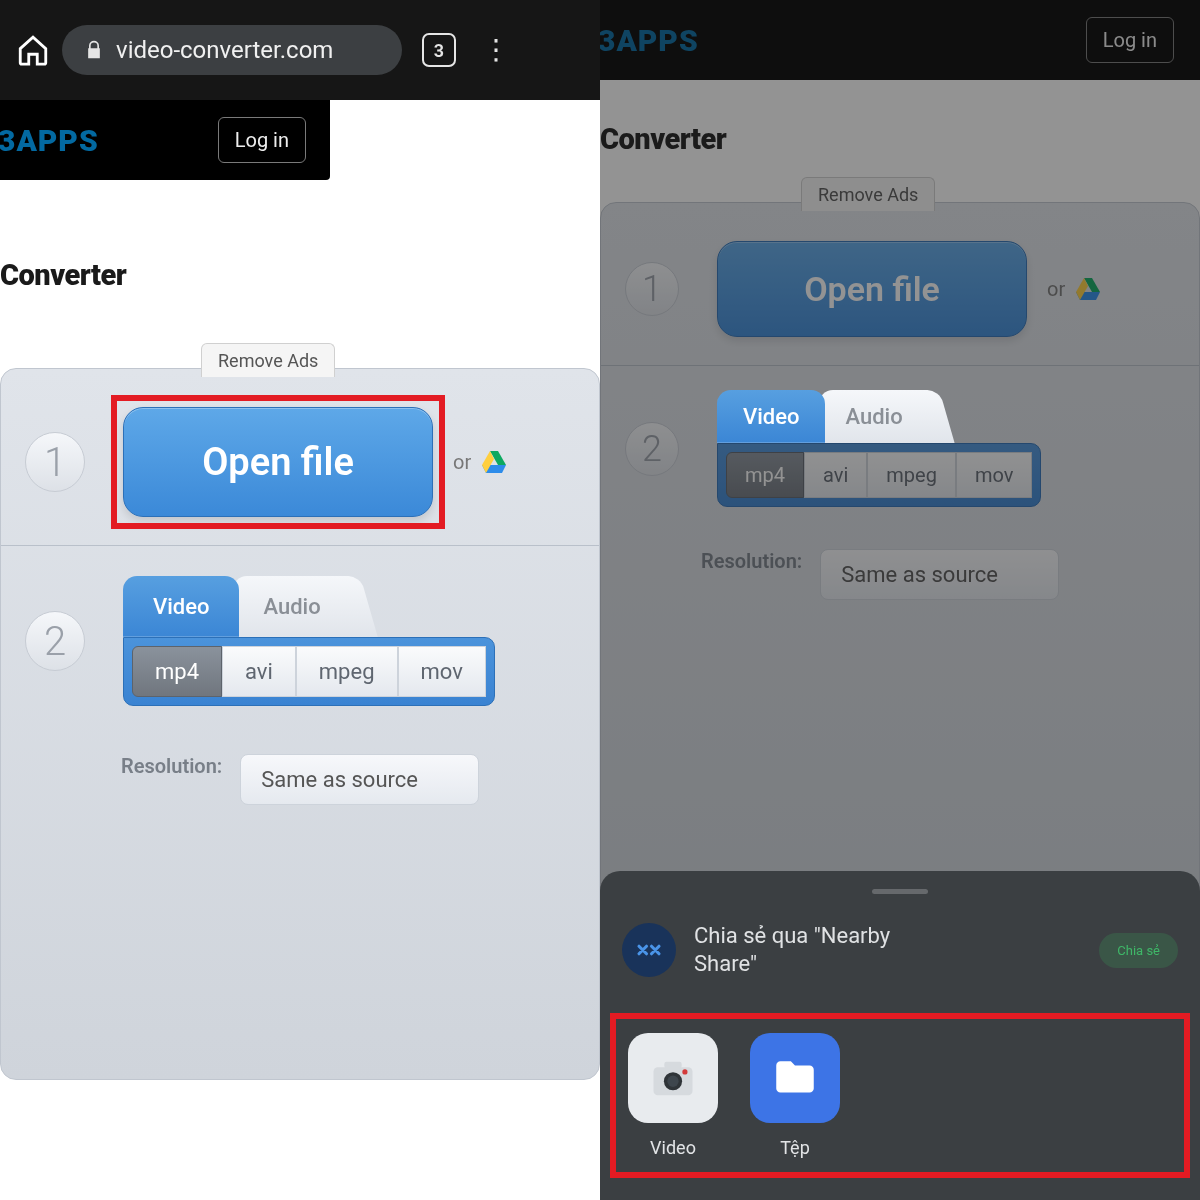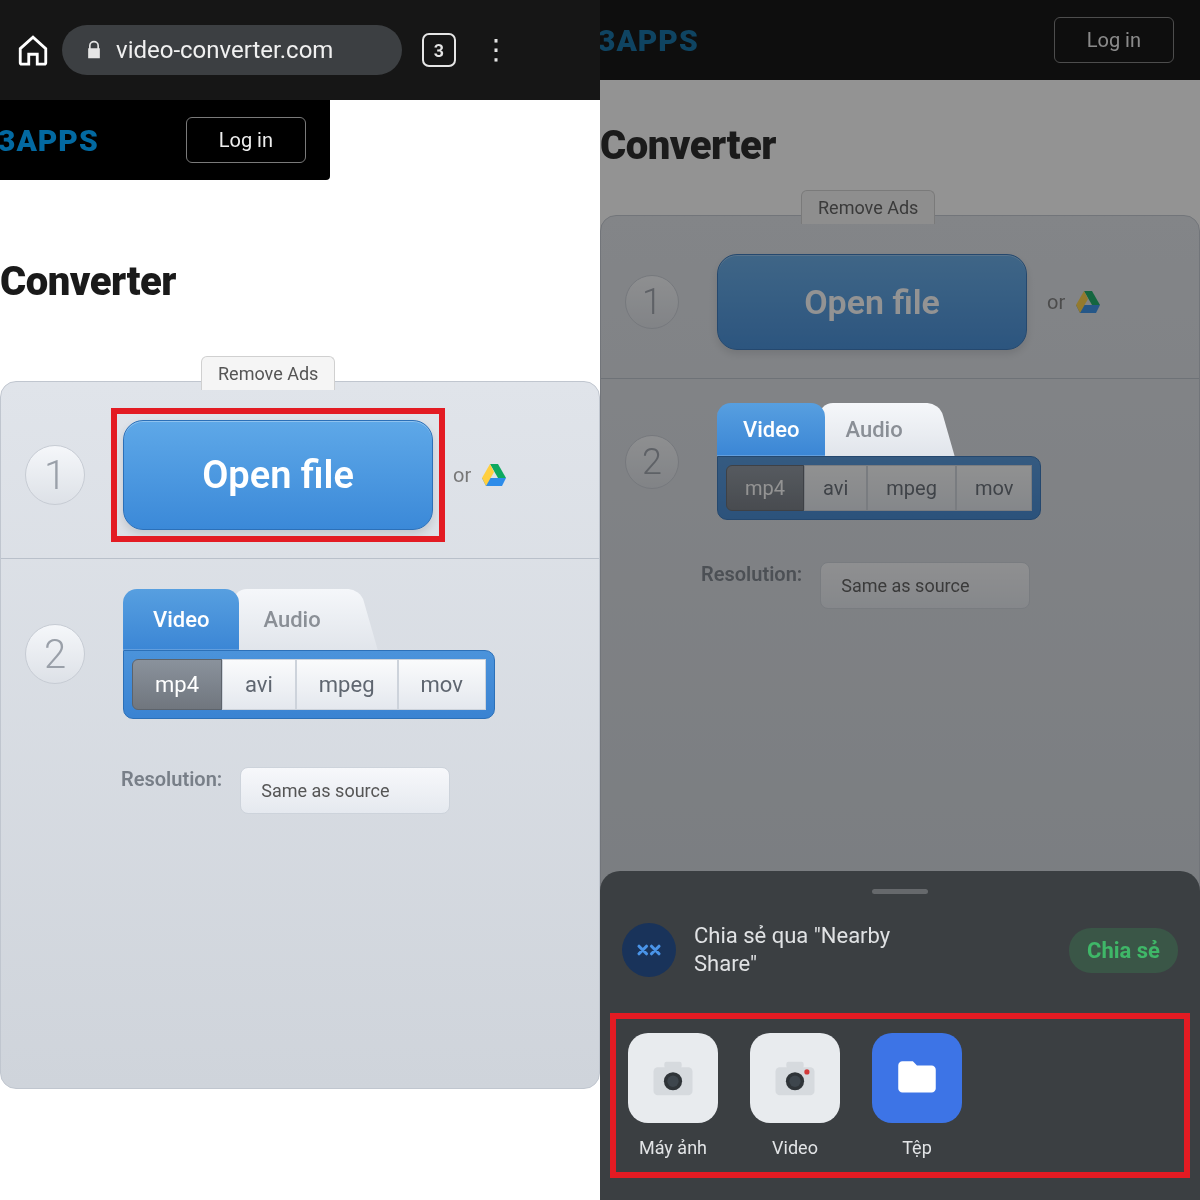--- a/index.html
+++ b/index.html
@@ -7,23 +7,23 @@
 .screen{flex:1;position:relative;overflow:hidden}
 .screen-left{border-right:0}
 .chrome-bar{height:100px;background:#161616;display:flex;align-items:center;padding:0 16px;gap:12px}
 .home-icon{width:34px;height:34px;color:#fff}
 .url-pill{flex:1;height:50px;background:#3c3f42;border-radius:28px;display:flex;align-items:center;padding:0 22px;gap:12px;color:#f0f0f0;font-size:24px;max-width:340px}
 .lock-icon{width:20px;height:24px}
 .tab-count{width:34px;height:34px;border:2px solid #e5e5e5;border-radius:7px;display:flex;align-items:center;justify-content:center;color:#e5e5e5;font-size:18px;font-weight:600;margin-left:8px}
 .dots-icon{color:#e5e5e5;font-size:28px;margin-left:14px;line-height:1}
 .top-strip{height:80px;background:#000;display:flex;align-items:center;justify-content:space-between;padding:0 24px 0 0;width:330px;border-bottom-right-radius:4px}
 .logo-text{color:#0369a1;font-weight:900;font-size:30px;letter-spacing:1px;margin-left:-2px}
-.login-btn{border:1px solid #7a7a7a;padding:10px 32px;color:#eee;border-radius:6px;font-size:20px;background:transparent;cursor:pointer}
+.login-btn{border:1px solid #7a7a7a;padding:10px 16px;color:#eee;border-radius:6px;font-size:20px;background:transparent;cursor:pointer}
 .white-area{background:#fff;padding:0}
-.page-title{font-size:40px;font-weight:900;color:#1a1a1a;margin:78px 0 0 0;letter-spacing:-0.5px}
+.page-title{font-size:29px;font-weight:900;color:#1a1a1a;margin:78px 0 0 0;letter-spacing:-0.5px}
 .converter-panel{margin-top:76px;background:linear-gradient(#e0e4ea,#cfd4db);border-radius:16px;border:1px solid #c0c6cf;padding-top:24px;position:relative}
 .remove-ads{position:absolute;top:-26px;left:200px;background:#f5f5f5;border:1px solid #d0d0d0;border-radius:6px 6px 0 0;padding:6px 16px;font-size:18px;color:#555;border-bottom:none}
 .step{display:flex;align-items:center;padding:14px 0 14px 24px}
 .step-num{width:60px;height:60px;border-radius:50%;background:linear-gradient(#f5f7fa,#dde1e7);border:1px solid #c7ccd4;display:flex;align-items:center;justify-content:center;font-size:40px;color:#9aa0a9;font-weight:300;flex-shrink:0}
 .open-file-wrap{margin-left:38px;position:relative}
 .open-file-btn{width:310px;height:110px;background:linear-gradient(#5ea8e8,#3b89d8);border:1px solid #2c70b8;border-radius:20px;color:#fff;font-size:38px;font-weight:600;cursor:pointer;box-shadow:inset 0 1px 0 rgba(255,255,255,.3),0 4px 8px rgba(0,0,0,.12)}
 .red-box{position:absolute;border:6px solid #e31b23;pointer-events:none}
 .or-text{margin-left:20px;font-size:20px;color:#777}
 .gdrive{margin-left:10px;width:26px;height:22px}
 .divider{height:1px;background:#b9c0ca;margin:14px 0 0 0}
@@ -31,31 +31,31 @@
 .folder-tab{padding:18px 30px 18px 30px;border-radius:14px 14px 0 0;font-size:22px;font-weight:500;margin-right:-6px;position:relative}
 .folder-tab.active{background:linear-gradient(#579fe0,#3b86d5);color:#fff;z-index:2;box-shadow:0 -1px 0 rgba(255,255,255,.2) inset}
 .folder-tab.inactive{background:linear-gradient(#f5f7fa,#e1e5eb);color:#8a8f96;z-index:1;padding-right:38px}
 .folder-tab.inactive::after{content:'';position:absolute;right:-10px;top:0;bottom:0;width:26px;background:inherit;transform:skewX(16deg);border-radius:0 12px 0 0}
 .formats-bar{display:flex;background:linear-gradient(#4b93db,#3a83d2);border:1px solid #2c70b8;border-radius:0 10px 10px 10px;padding:8px;margin-left:38px}
 .fmt{padding:12px 22px;font-size:22px;color:#5f6670;background:linear-gradient(#fafbfc,#e4e8ee);border:1px solid #cdd3db;cursor:pointer}
 .fmt.sel{background:linear-gradient(#8a929c,#70767e);color:#fff;border-color:#5d636b}
 .fmt:first-child{border-radius:6px 0 0 6px}
 .res-row{padding:34px 0 34px 120px;display:flex;gap:18px}
 .res-label{font-size:20px;color:#787f88;font-weight:600}
-.res-select{background:linear-gradient(#f7f8fb,#e5e9ef);border:1px solid #cdd3db;border-radius:8px;padding:12px 60px 12px 20px;font-size:18px;color:#555}
+.res-select{background:linear-gradient(#f7f8fb,#e5e9ef);border:1px solid #cdd3db;border-radius:8px;padding:12px 60px 12px 20px;font-size:22px;color:#555}
 
 .right-top-strip{height:80px;background:#000;display:flex;align-items:center;justify-content:space-between;padding:0 26px 0 0;width:100%}
 .dim-overlay{position:absolute;inset:0;background:rgba(30,30,30,.48);pointer-events:none}
 .r-converter-panel{margin-top:46px}
 .sheet{position:absolute;left:0;right:0;bottom:0;background:#3b3f42;border-radius:20px 20px 0 0;padding:18px 0 28px 0}
 .sheet-handle{width:56px;height:5px;background:#66696c;border-radius:3px;margin:0 auto 22px auto}
 .nearby{display:flex;align-items:center;padding:6px 22px 26px 22px;gap:18px}
 .nearby-icon{width:54px;height:54px;border-radius:50%;background:#19335a;display:flex;align-items:center;justify-content:center;color:#4a94e8}
 .nearby-text{flex:1;color:#e0e2e4;font-size:22px;line-height:1.3}
-.share-pill{background:rgba(56,168,93,.22);color:#3fb768;padding:10px 18px;border-radius:22px;font-size:22px;font-weight:700}
+.share-pill{background:rgba(56,168,93,.22);color:#3fb768;padding:10px 18px;border-radius:22px;font-size:13px;font-weight:400}
 .picker-row{display:flex;gap:32px;padding:28px 28px 14px 28px;position:relative}
 .picker-item{display:flex;flex-direction:column;align-items:center;gap:14px;cursor:pointer}
 .picker-icon{width:90px;height:90px;border-radius:20px;display:flex;align-items:center;justify-content:center;font-size:40px}
 .picker-label{color:#e2e4e6;font-size:18px}
 .cam-icon{background:#e8ebee}
 .files-icon{background:#3d74e6}
 .r-open-file-btn{width:310px;height:96px;font-size:34px}
 .r-step-num{width:54px;height:54px;font-size:36px}
 .r-formats-bar .fmt{padding:10px 18px;font-size:20px}
 .r-remove-ads{left:200px}
@@ -201,31 +201,20 @@
 
     <div style="position:relative">
       <div class="picker-row">
         <div class="picker-item">
           <div class="picker-icon cam-icon">
             <svg width="52" height="52" viewBox="0 0 24 24">
                 <rect x="3" y="7" width="18" height="13" rx="2" fill="#d6dade"></rect>
                 <circle cx="12" cy="13.5" r="4.2" fill="#2f3438"></circle>
                 <circle cx="12" cy="13.5" r="2.6" fill="#3e464d"></circle>
                 <rect x="8" y="4.5" width="8" height="3" rx="1" fill="#d6dade"></rect>
-              </svg>
-          </div>
-          <span class="picker-label">Máy ảnh</span>
-        </div>
-        <div class="picker-item">
-          <div class="picker-icon cam-icon">
-            <svg width="52" height="52" viewBox="0 0 24 24">
-                <rect x="3" y="7" width="18" height="13" rx="2" fill="#d6dade"></rect>
-                <circle cx="12" cy="13.5" r="4.2" fill="#2f3438"></circle>
-                <circle cx="12" cy="13.5" r="2.6" fill="#3e464d"></circle>
-                <rect x="8" y="4.5" width="8" height="3" rx="1" fill="#d6dade"></rect>
                 <circle cx="17.5" cy="9.2" r="1.2" fill="#d33a3a"></circle>
               </svg>
           </div>
           <span class="picker-label">Video</span>
         </div>
         <div class="picker-item">
           <div class="picker-icon files-icon">
             <svg width="50" height="50" viewBox="0 0 24 24">
                 <path fill="#fff" d="M3 6a2 2 0 0 1 2-2h5l2 2h7a2 2 0 0 1 2 2v9a2 2 0 0 1-2 2H5a2 2 0 0 1-2-2z"></path>
               </svg>

